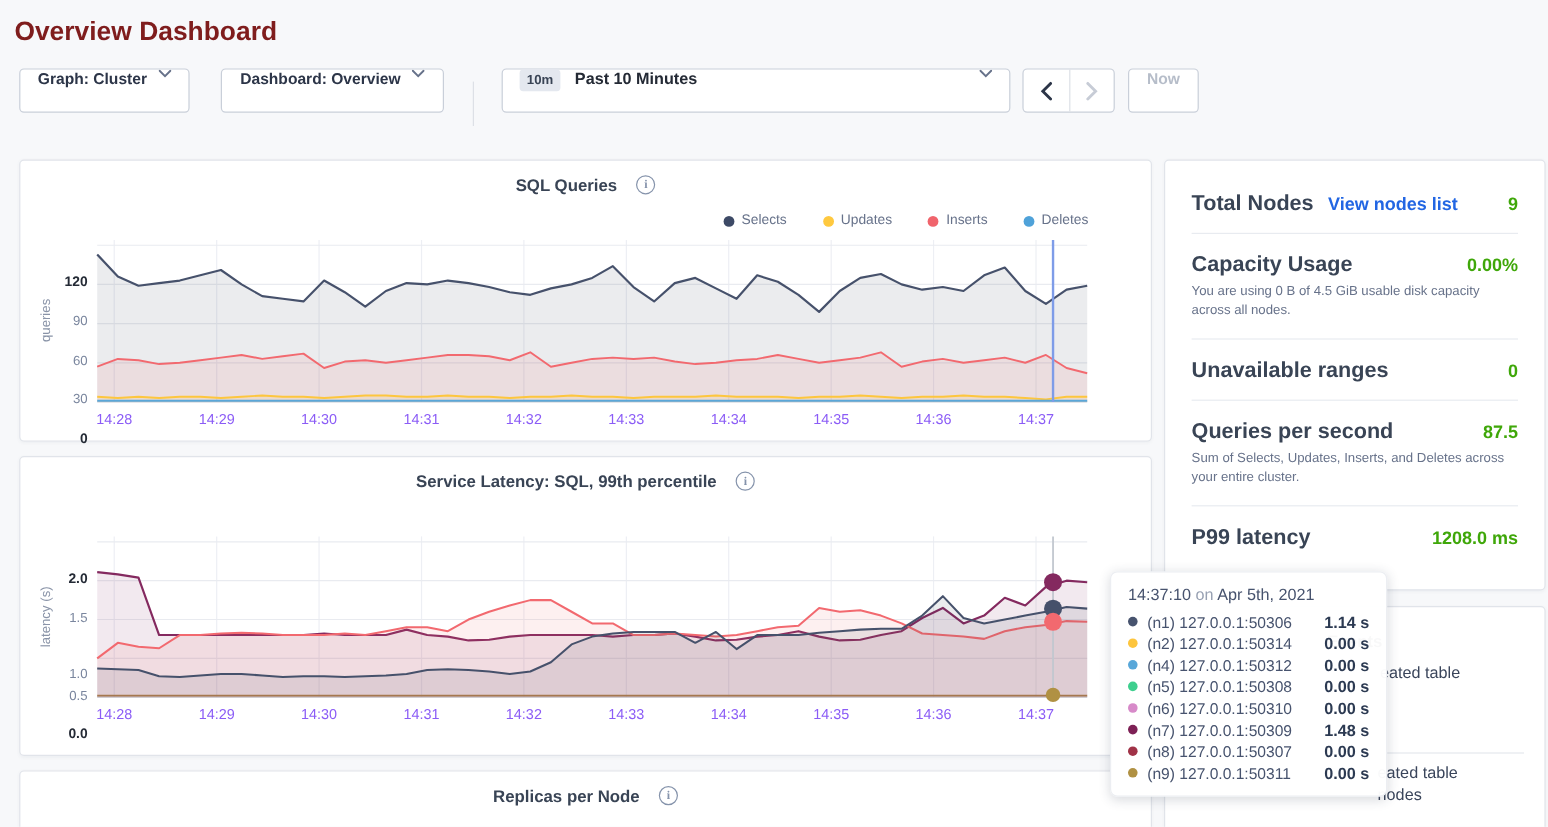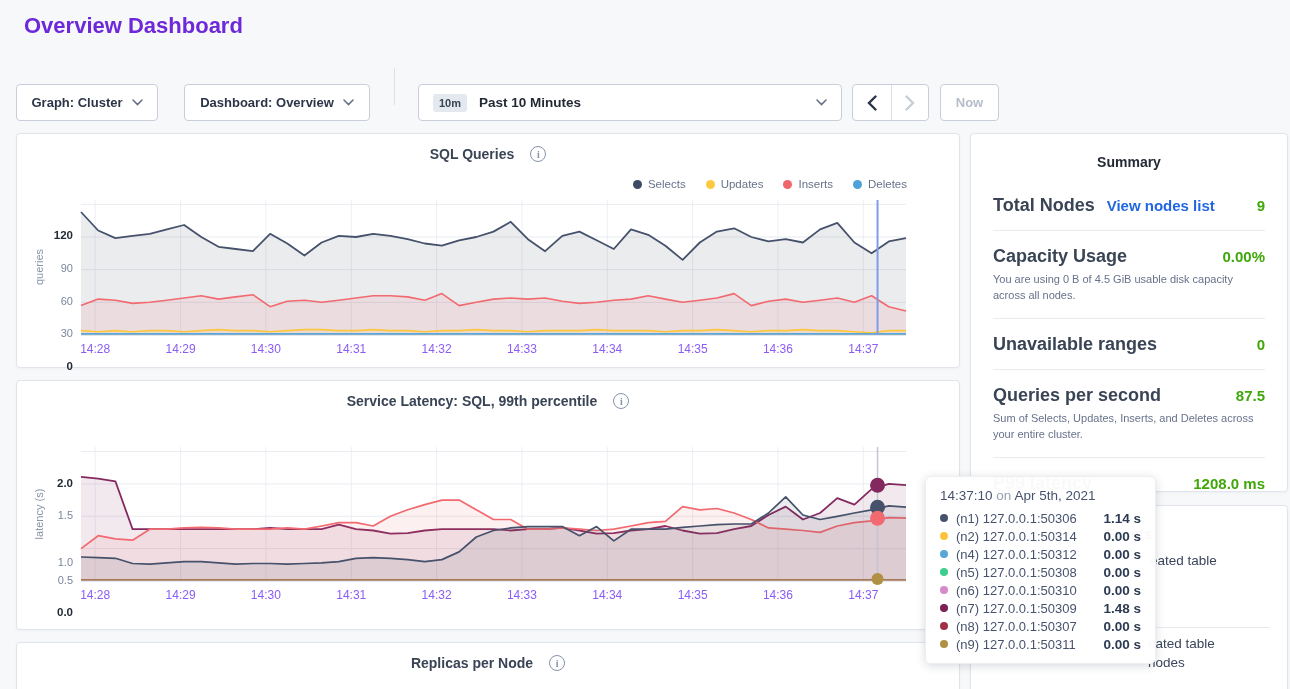--- a/index.html
+++ b/index.html
@@ -1,26 +1,26 @@
 <!DOCTYPE html>
 <html><head>
 <meta charset="utf-8">
 <style>
   * { margin:0; padding:0; box-sizing:border-box; }
   html,body { width:1290px; height:689px; overflow:hidden; }
   body {
     font-family:"Liberation Sans", sans-serif;
     background:#f7f8fa; color:#242a35; position:relative;
   }
-  .page-title { position:absolute; left:24px; top:13px; font-size:22px; font-weight:600; color:#6d28d9; }
+  .page-title { position:absolute; left:12px; top:13px; font-size:22px; font-weight:600; color:#7f1d1d; }
 
   
   .toolbar-btn {
-    position:absolute; top:84px; height:37px; background:#fff;
-    border:1px solid #c9cfd9; border-radius:4px; display:flex; align-items:center;
+    position:absolute; top:57px; height:37px; background:#fff;
+    border:1px solid #c9cfd9; border-radius:4px; display:flex; align-items:flex-start;
     justify-content:center; font-size:13px; font-weight:700; color:#2c3548; cursor:pointer;
   }
   .dd-chevron { margin-left:9px; }
   #dd-graph { left:16px; width:142px; }
   #dd-dashboard { left:184px; width:186px; }
   .vdivider { position:absolute; left:394px; top:68px; width:1px; height:37px; background:#dde0e6; }
   #time-selector { left:418px; width:424px; justify-content:flex-start; padding:0 14px; }
   .time-badge { background:#e4e8ef; color:#394455; font-size:11px; font-weight:700; border-radius:3px; padding:3px 6px; margin-right:12px; }
   .time-label { font-size:13.5px; font-weight:700; color:#242a35; }
   #time-selector .dd-chevron { margin-left:auto; }
@@ -35,21 +35,21 @@
   #card-latency  { left:16px; top:380px; width:944px; height:250px; }
   #card-replicas { left:16px; top:642px; width:944px; height:120px; }
   #card-summary  { left:970px; top:133px; width:318px; height:359px; }
   #card-events   { left:970px; top:505px; width:318px; height:230px; }
 
   .chart-title-row { position:absolute; left:0; right:0; top:12px; display:flex; align-items:center; justify-content:center; gap:16px; }
   .chart-title { font-size:14px; font-weight:700; color:#394455; }
   .info-icon { width:16px; height:16px; border:1.4px solid #8593ab; border-radius:50%; color:#8593ab;
     font-size:10px; font-weight:700; display:flex; align-items:center; justify-content:center; font-family:"Liberation Serif", serif; cursor:pointer; }
 
-  .legend { position:absolute; right:52px; top:44px; display:flex; gap:20px; }
+  .legend { position:absolute; right:52px; top:44px; display:flex; gap:30px; }
   .legend-item { display:flex; align-items:center; gap:6px; font-size:11.5px; color:#67728a; }
   .legend-dot { width:9px; height:9px; border-radius:50%; }
 
   .ylabel { position:absolute; left:22px; font-size:11px; color:#8a94a8; transform:translate(-50%,-50%) rotate(-90deg); white-space:nowrap; }
   .ytick { position:absolute; left:0; width:56px; text-align:right; font-size:11px; color:#7a869e;margin-top:32px; }
   .ytick.edge { font-weight:700; color:#242a35; font-size:11.5px; }
   .xtick { position:absolute; width:44px; text-align:center; font-size:12px; color:#8b5cf6; }
   .plot-svg { position:absolute; }
 
   
@@ -249,21 +249,20 @@
   </div>
 
 <div class="card" id="card-replicas">
   <div class="chart-title-row">
     <span class="chart-title">Replicas per Node</span>
     <span class="info-icon">i</span>
   </div>
 </div>
 
 <div class="card" id="card-summary">
-  <div class="summary-title">Summary</div>
   <div class="summary-body">
     <div class="sum-row">
       <div class="sum-line">
         <span class="sum-label">Total Nodes</span>
         <span class="sum-link">View nodes list</span>
         <span class="sum-value">9</span>
       </div>
     </div>
     <div class="sum-row">
       <div class="sum-line">

